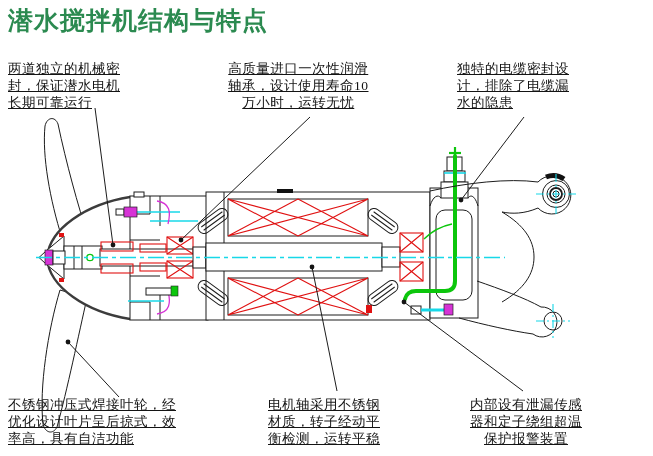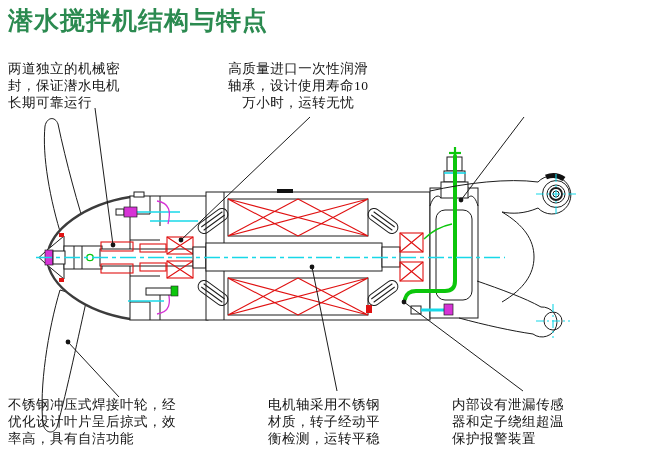--- a/index.html
+++ b/index.html
@@ -7,28 +7,28 @@
     position:relative;width:653px;height:456px;background:var(--background,#fff);
     overflow:hidden;font-family:"Liberation Serif","DejaVu Serif",serif;padding-left:29px;
   }
   .drawing{position:absolute;left:0;top:0;}
   .title{
     position:absolute;left:8px;top:4px;font-size:25px;font-weight:bold;
     color:var(--title-green,#2b8a50);letter-spacing:1px;white-space:nowrap;
   }
   .callout{
     position:absolute;font-size:13.5px;line-height:17px;color:#141414;
-    white-space:pre-line;letter-spacing:0.5px;
+    white-space:pre-line;letter-spacing:0.5px;text-decoration:underline;
   }
   .c-tl{left:8px;top:60px;}
   .c-tm{left:228px;top:60px;text-align:center;}
   .c-tr{left:457px;top:60px;}
   .c-bl{left:8px;top:396px;}
   .c-bm{left:268px;top:396px;}
-  .c-br{left:452px;top:396px;}
+  .c-br{left:470px;top:396px;text-align:center;}
 
   
   .ln{stroke:var(--line-black,#1c1c1c);stroke-width:1;fill:none}
   .lnw{stroke:var(--line-black,#1c1c1c);stroke-width:1;fill:#fff}
   .thick{stroke:#3c3c3c;stroke-width:2.4;fill:none}
   .red{stroke:var(--cad-red,#e01212);stroke-width:1.1;fill:none}
   .redf{fill:var(--cad-red,#e01212);stroke:none}
   .cyan{stroke:var(--cad-cyan,#17d8e8);stroke-width:1.6;fill:none}
   .cyan3{stroke:var(--cad-cyan,#17d8e8);stroke-width:3;fill:none}
   .cyanDash{stroke:var(--cad-cyan,#17d8e8);stroke-width:1.1;fill:none;stroke-dasharray:8 3 2 3}
@@ -220,20 +220,23 @@
   </svg>
 
   <div class="title">潜水搅拌机结构与特点</div>
 
   <div class="callout c-tl">两道独立的机械密
 封，保证潜水电机
 长期可靠运行</div>
   <div class="callout c-tm">高质量进口一次性润滑
 轴承，设计使用寿命10
 万小时，运转无忧</div>
+  <div class="callout c-tr">独特的电缆密封设
+计，排除了电缆漏
+水的隐患</div>
   <div class="callout c-bm">电机轴采用不锈钢
 材质，转子经动平
 衡检测，运转平稳</div>
   <div class="callout c-bl">不锈钢冲压式焊接叶轮，经
 优化设计叶片呈后掠式，效
 率高，具有自洁功能</div>
   <div class="callout c-br">内部设有泄漏传感
 器和定子绕组超温
 保护报警装置</div>
 

